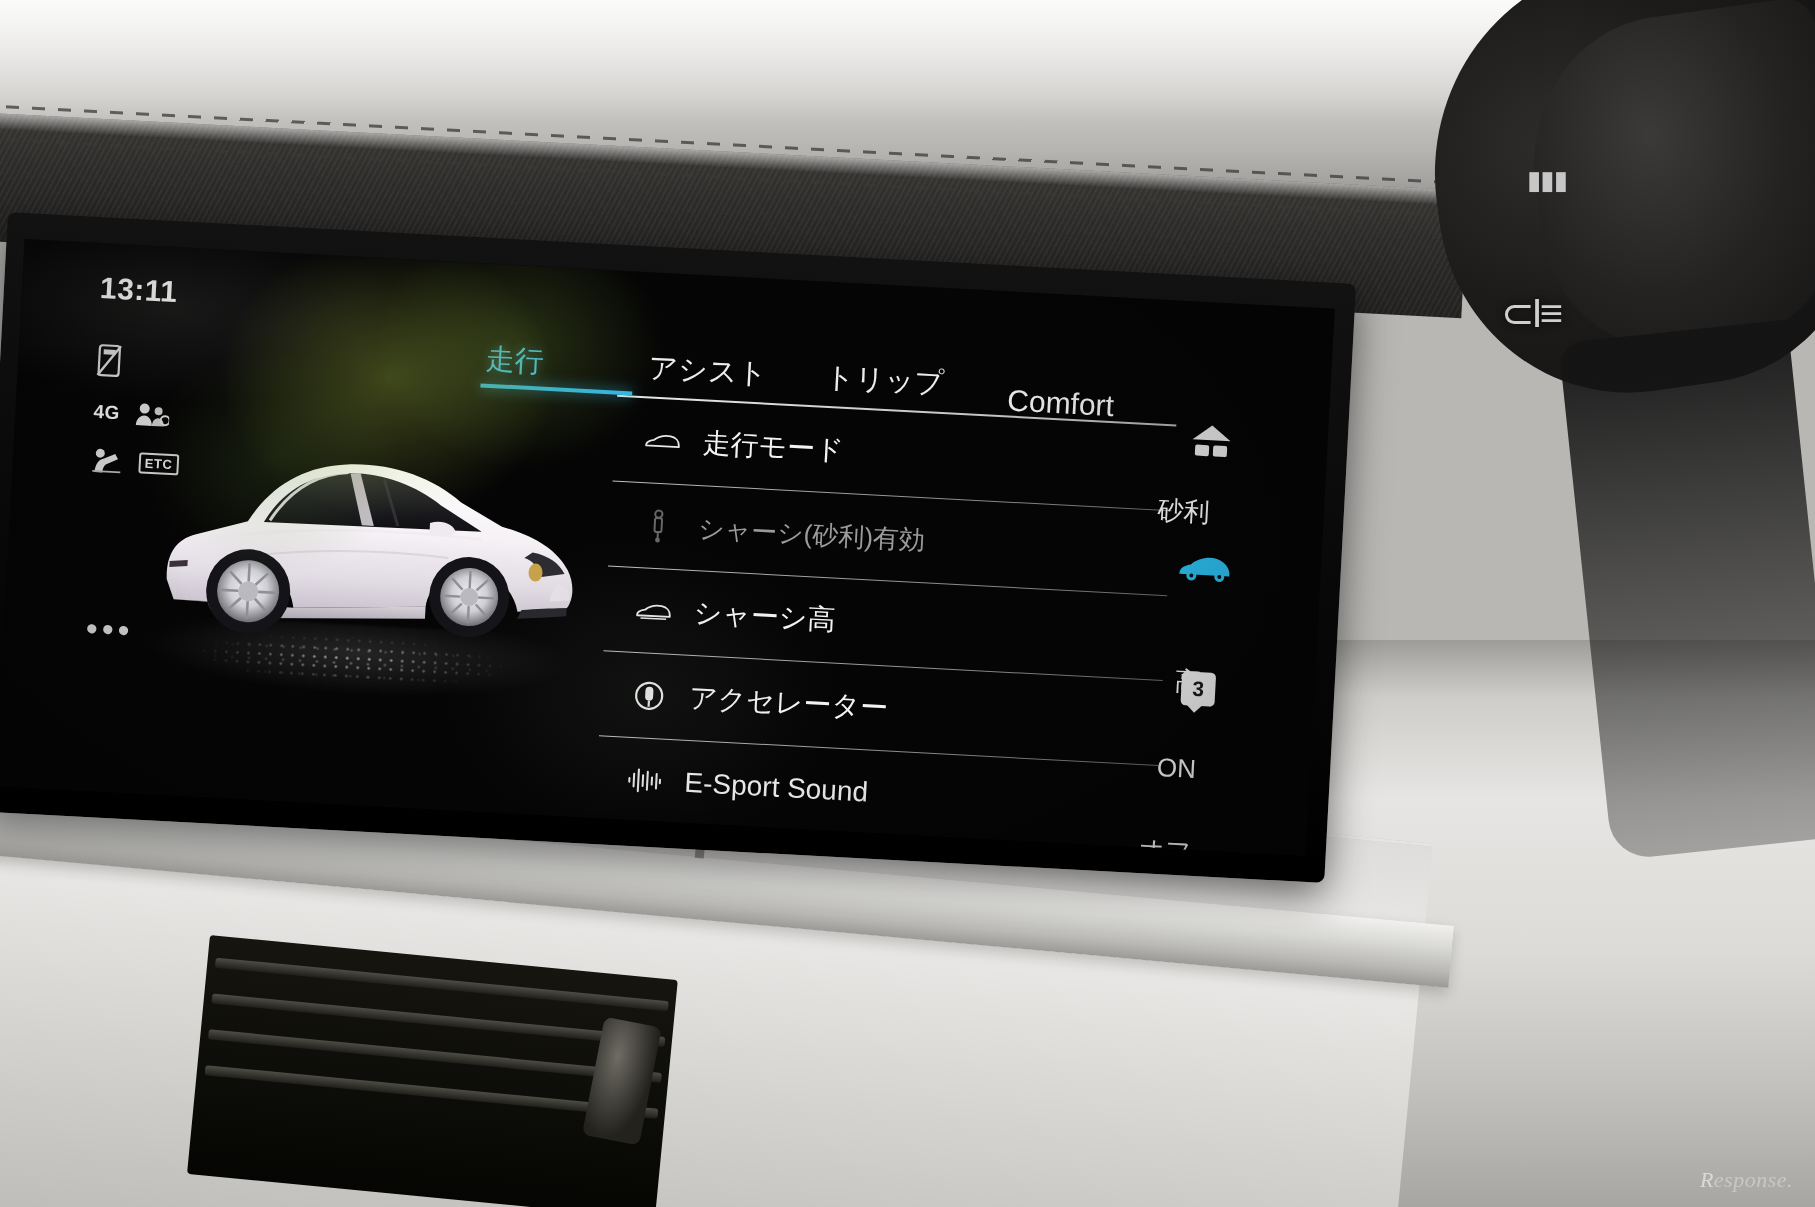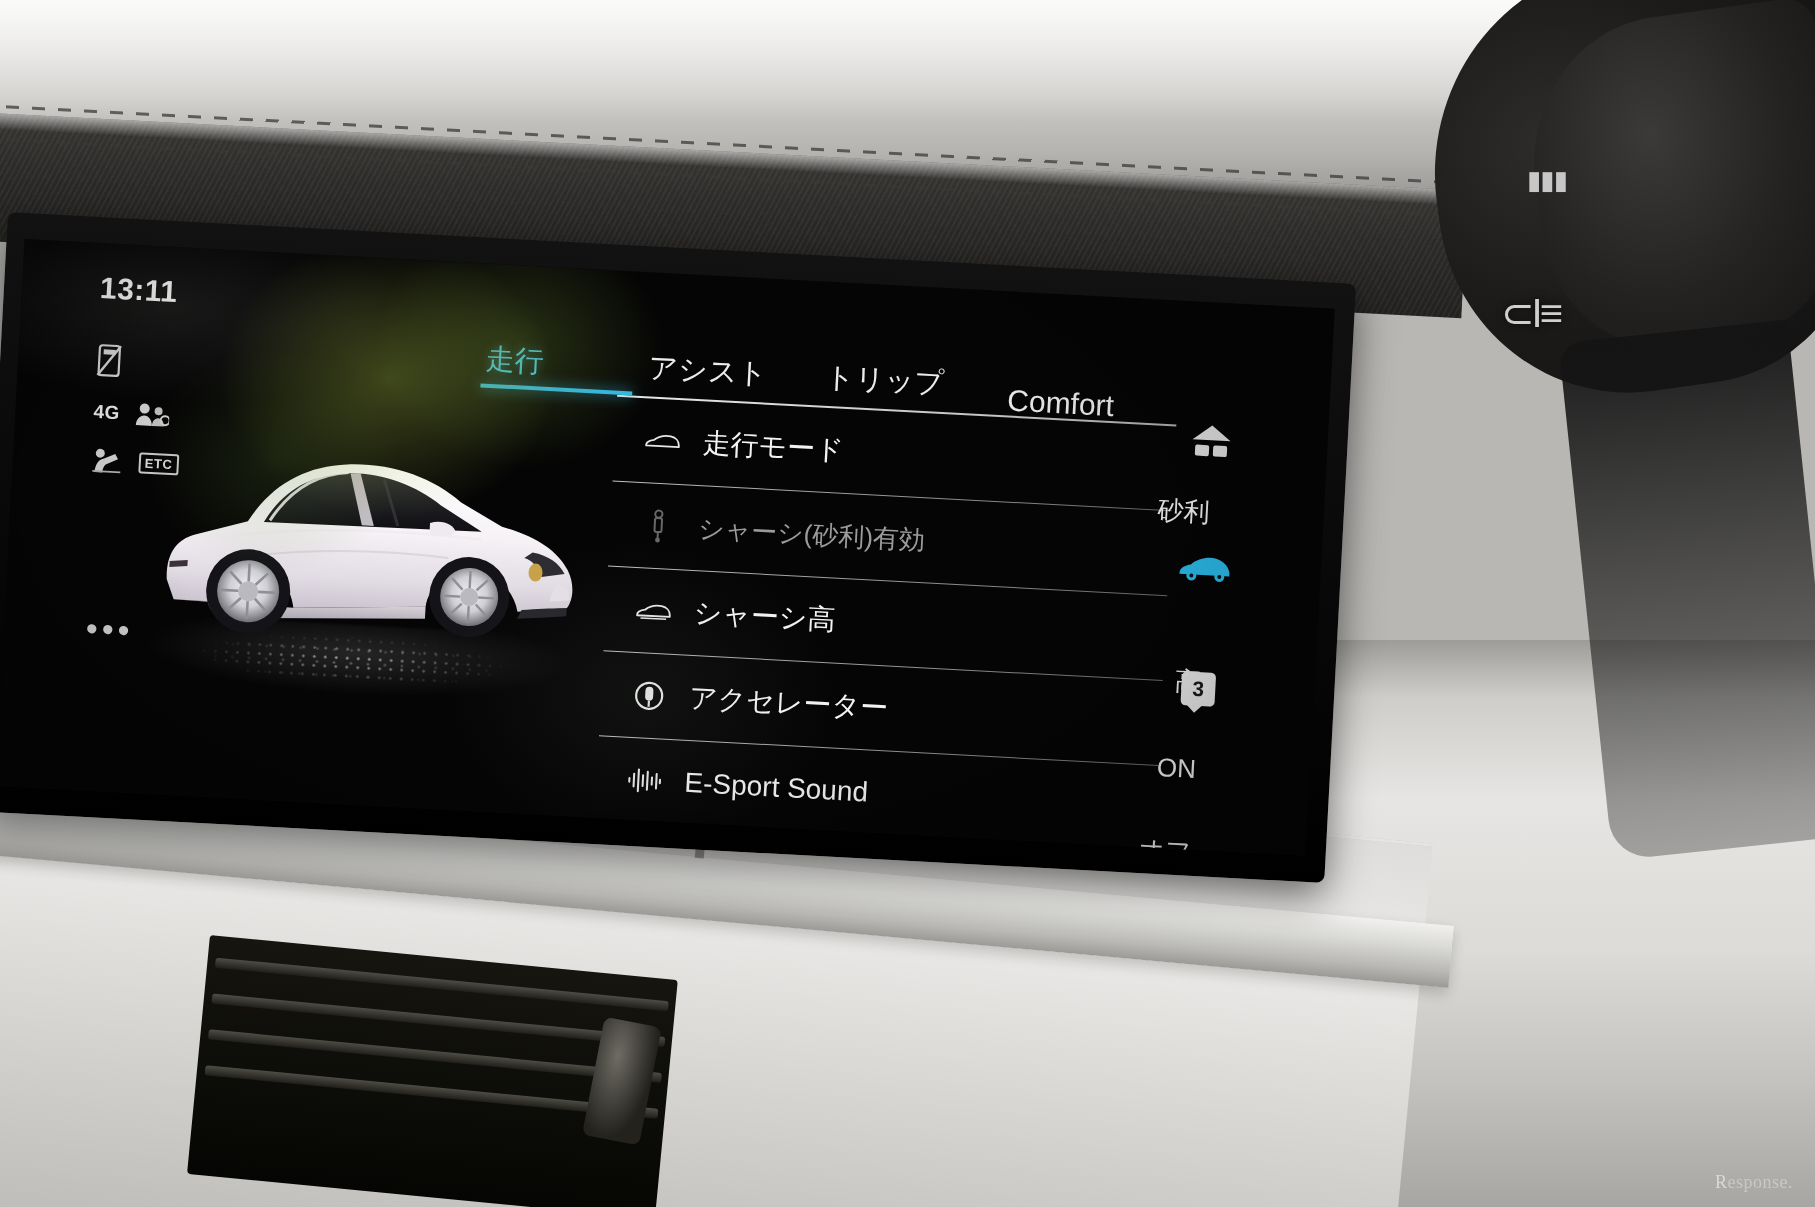--- a/index.html
+++ b/index.html
@@ -256,22 +256,22 @@
   }
   .rail-badge::after {
     content: ""; position: absolute; left: 6px; bottom: -7px;
     border-left: 8px solid transparent; border-right: 8px solid transparent;
     border-top: 8px solid #e8e8e8;
   }
 
   
   #watermark {
     position: absolute; right: 22px; bottom: 14px; z-index: 60;
-    color: rgba(210,210,210,.75); font-size: 18px; letter-spacing: .5px;
-    font-family: "Liberation Serif", serif;
+    color: rgba(210,210,210,.75); font-size: 22px; letter-spacing: .5px;
+    font-style: italic; font-family: "Liberation Serif", serif;
   }
   #watermark .rmark { color: rgba(225,225,225,.85); }
 </style>
 </head>
 <body>
 
 <div id="stage">
 
   <div class="dash-upper">
     <div class="dash-upper-sheen"></div>

